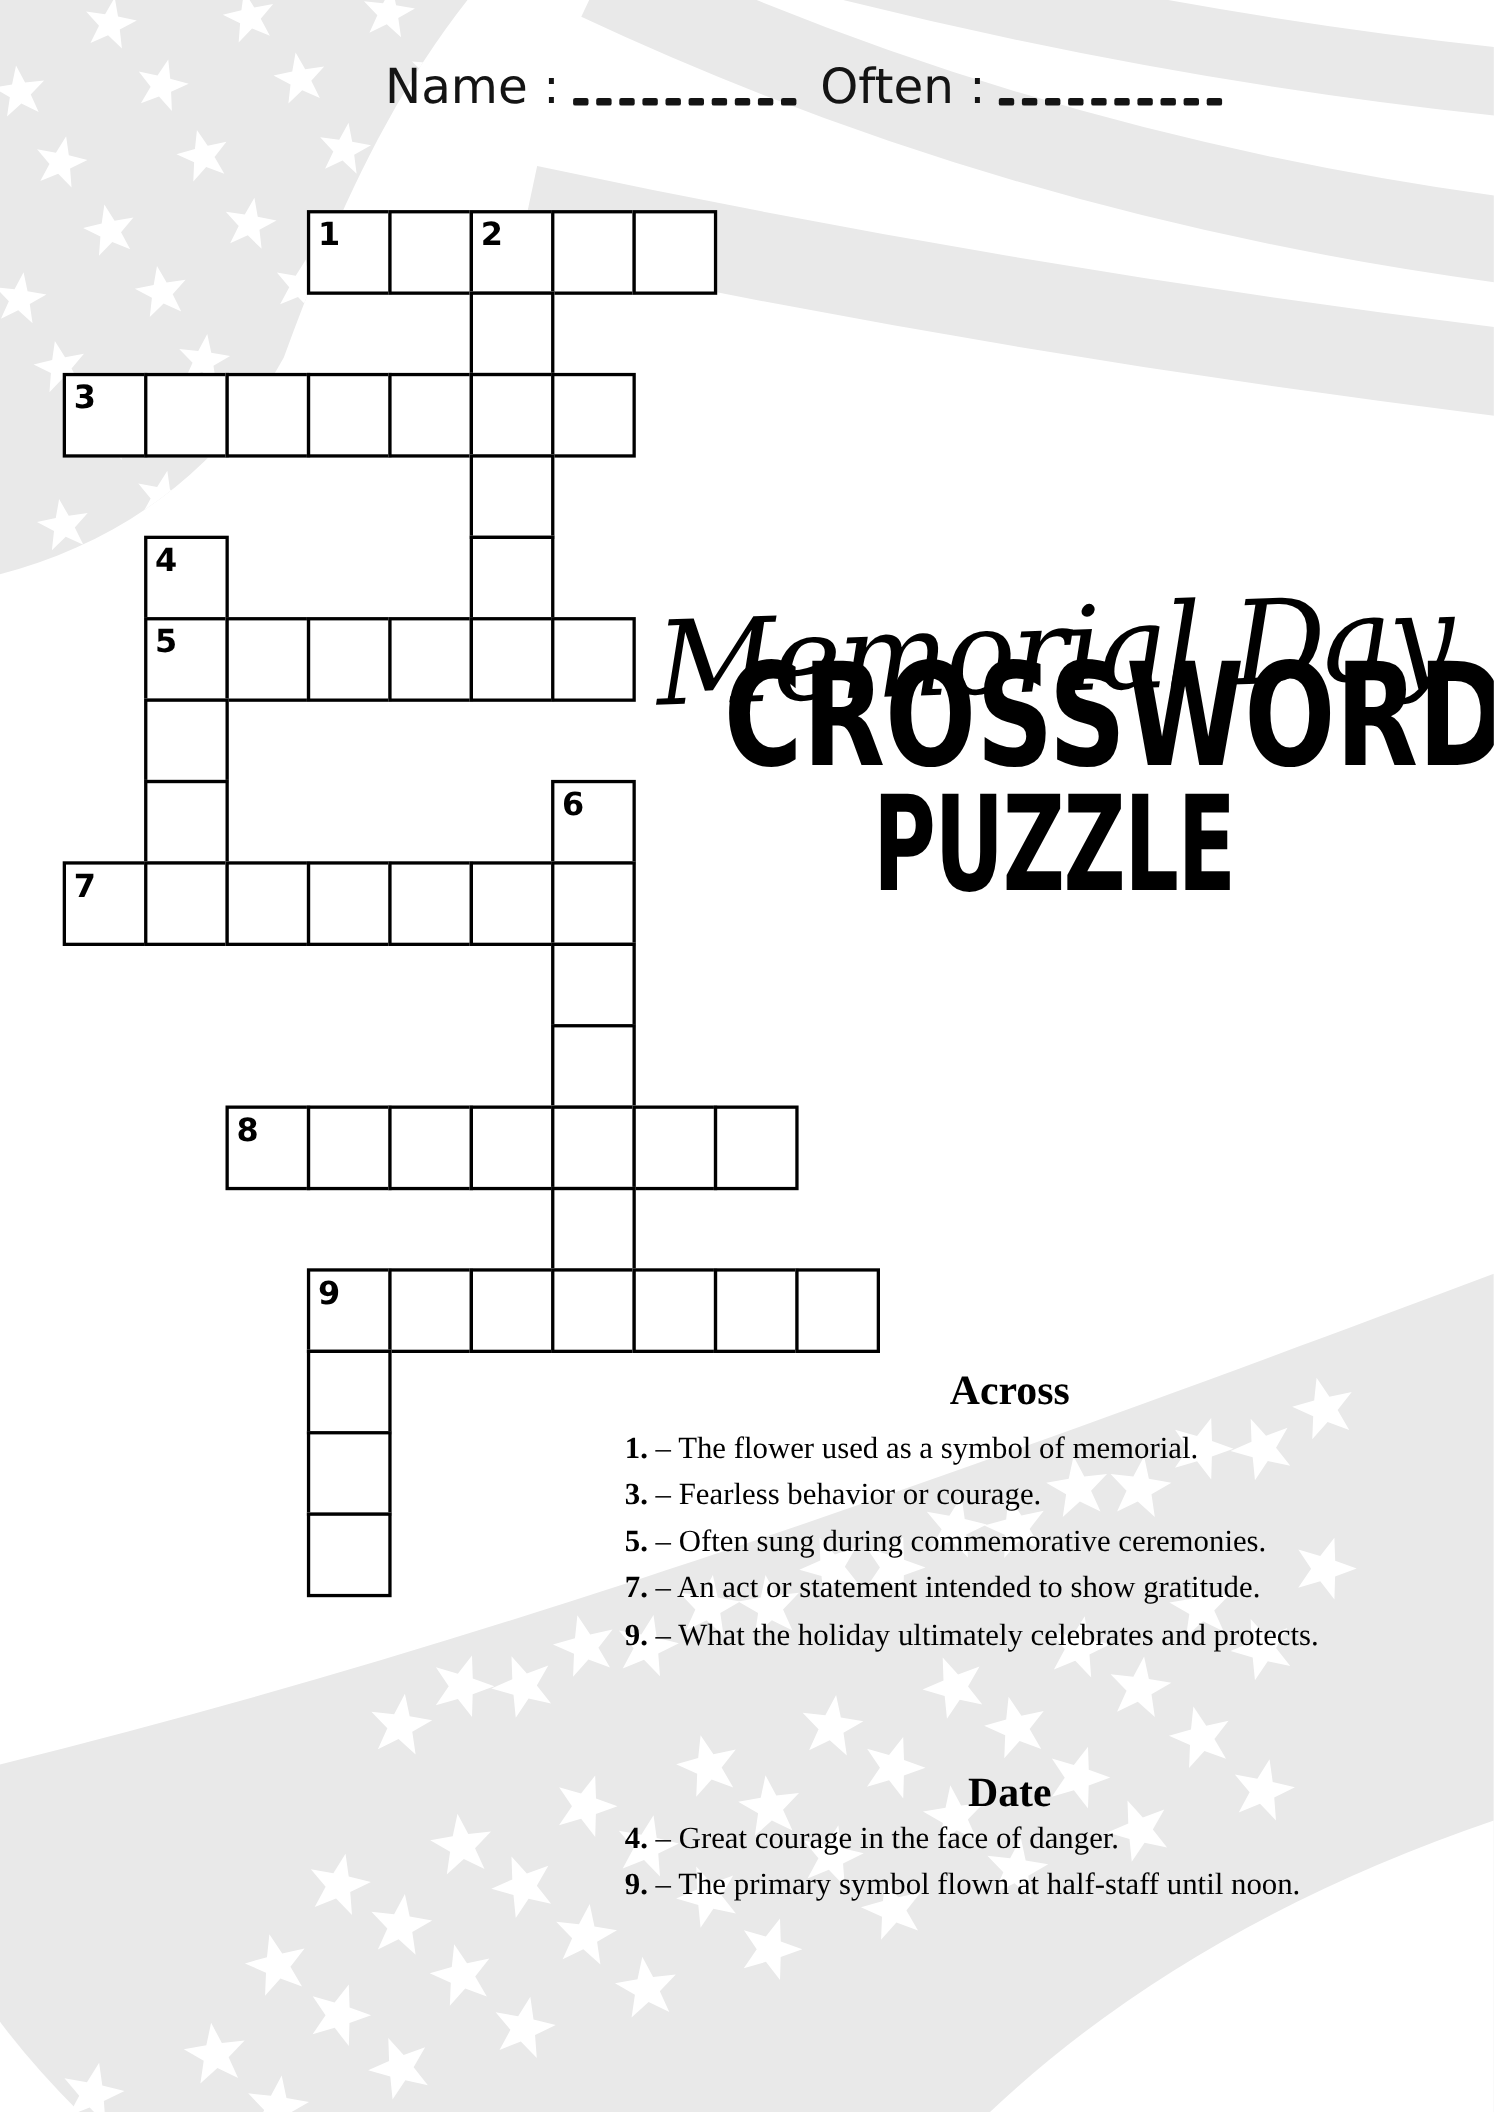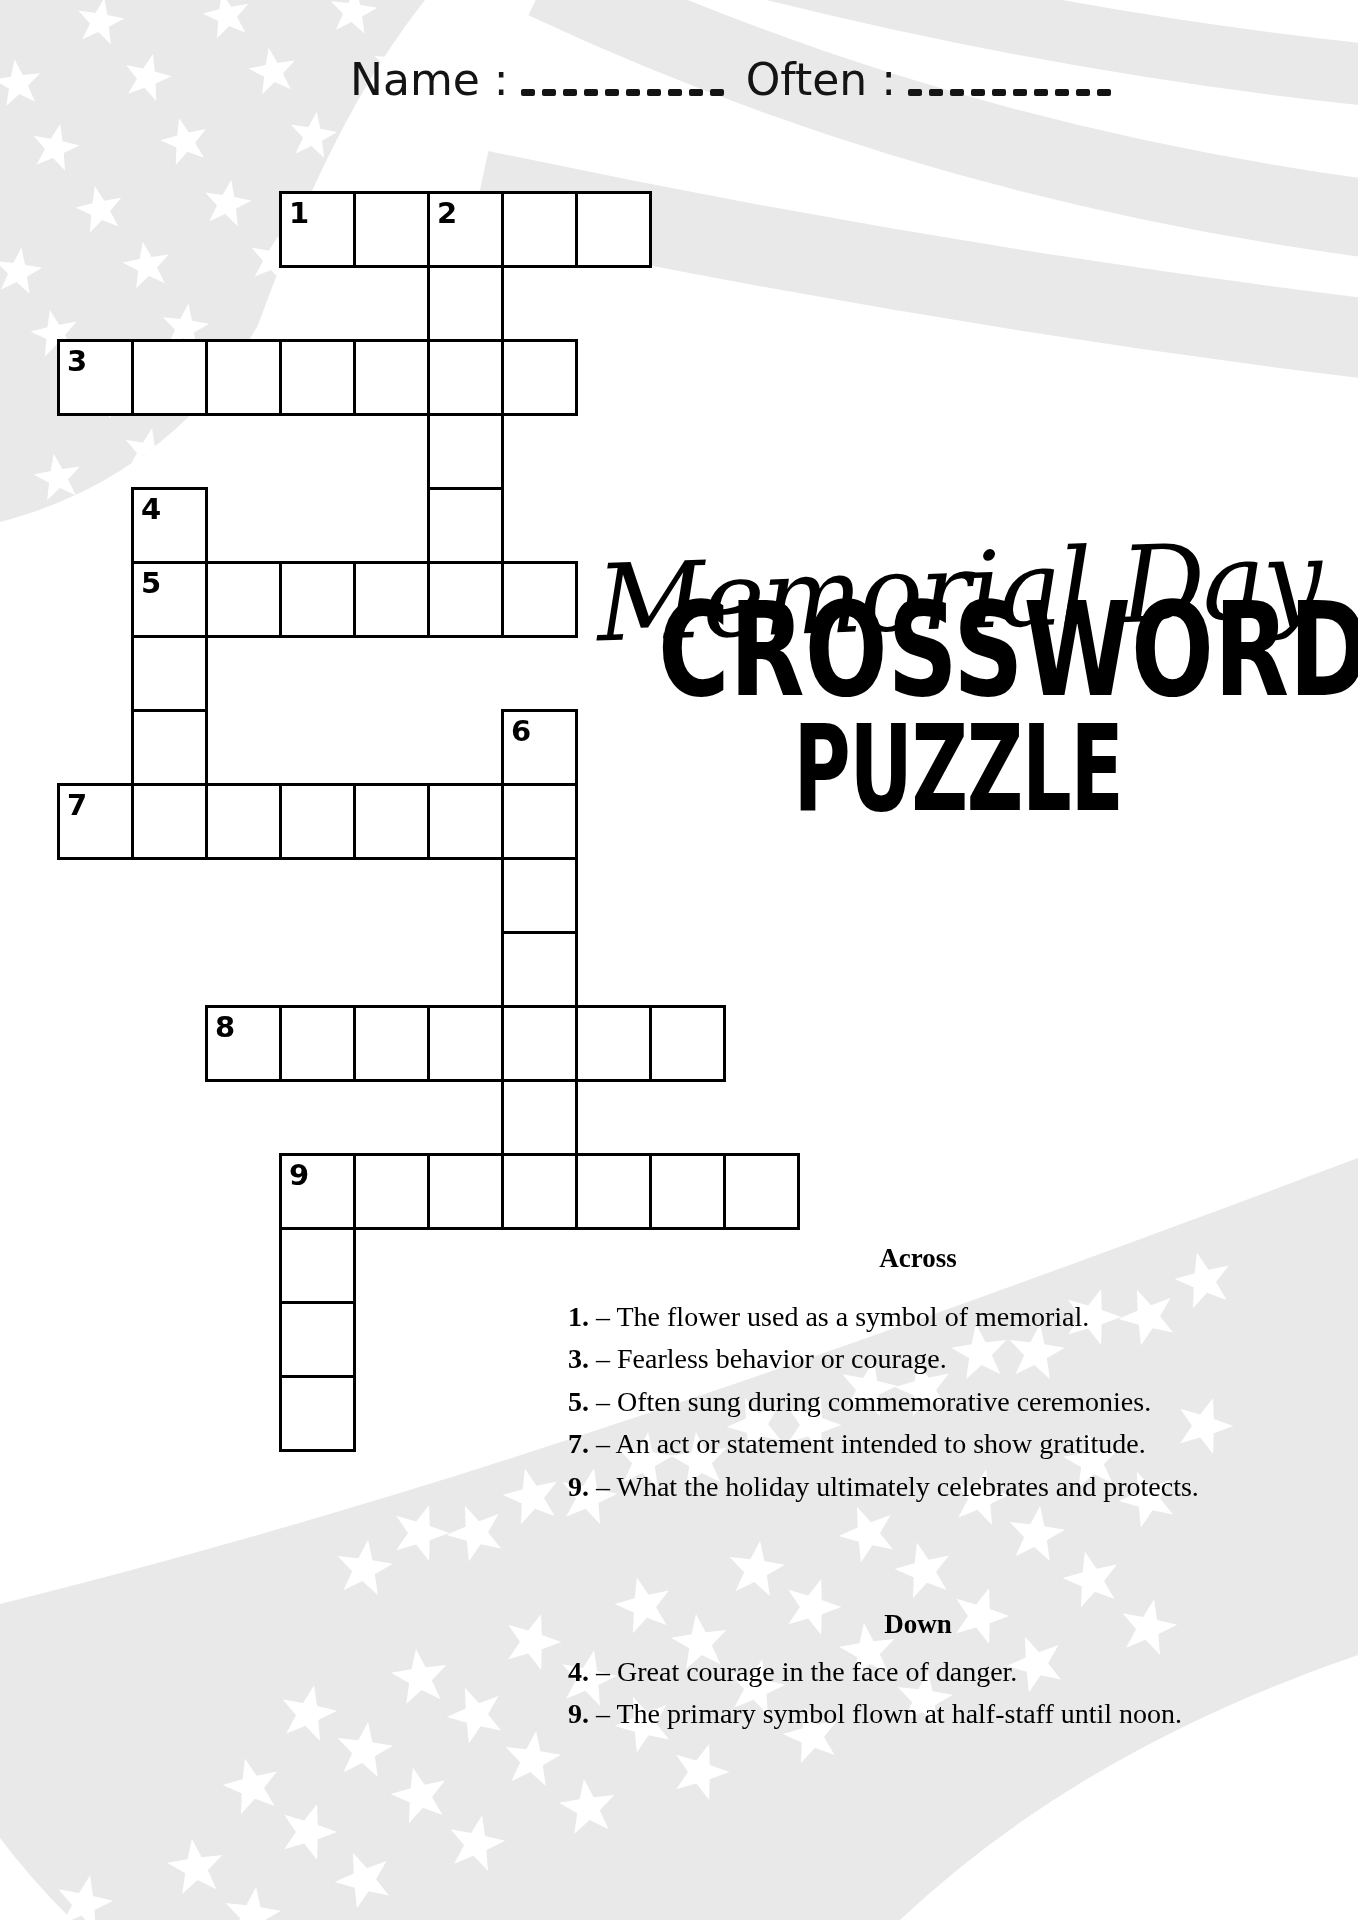--- a/index.html
+++ b/index.html
@@ -39,21 +39,21 @@
     transform:scaleX(.75); transform-origin:50% 50%; position:relative; z-index:2;
   }
   .t-puzzle {
     font-size:120px; font-weight:bold; line-height:1; letter-spacing:-2px;
     transform:scaleX(.65); transform-origin:50% 50%; margin-top:-6px;
   }
 
   
   .clue-head {
     position:absolute; left:568px; width:700px; text-align:center; z-index:10;
-    font-family:"Liberation Serif", serif; font-weight:bold; font-size:27px; line-height:1.2;
+    font-family:"Liberation Serif", serif; font-weight:bold; font-size:38px; line-height:1.2;
   }
   #across-head { top:1242px; }
   #down-head   { top:1608px; }
   .clue-list {
     position:absolute; left:568px; width:700px; z-index:10;
     font-family:"Liberation Serif", serif; font-size:28px; color:#000;
   }
   #across-clues { top:1296px; }
   #down-clues   { top:1651px; }
   .clue { line-height:42.4px; padding-left:28px; text-indent:-28px; }
@@ -281,17 +281,17 @@
 
 <div id="across-head" class="clue-head">Across</div>
 <div id="across-clues" class="clue-list">
     <div class="clue"><b>1.</b> – The flower used as a symbol of memorial.</div>
     <div class="clue"><b>3.</b> – Fearless behavior or courage.</div>
     <div class="clue"><b>5.</b> – Often sung during commemorative ceremonies.</div>
     <div class="clue"><b>7.</b> – An act or statement intended to show gratitude.</div>
     <div class="clue"><b>9.</b> – What the holiday ultimately celebrates and protects.</div>
   </div>
 
-<div id="down-head" class="clue-head">Down</div>
+<div id="down-head" class="clue-head">Date</div>
 <div id="down-clues" class="clue-list">
     <div class="clue"><b>4.</b> – Great courage in the face of danger.</div>
     <div class="clue"><b>9.</b> – The primary symbol flown at half-staff until noon.</div>
   </div>
 
 </body></html>

